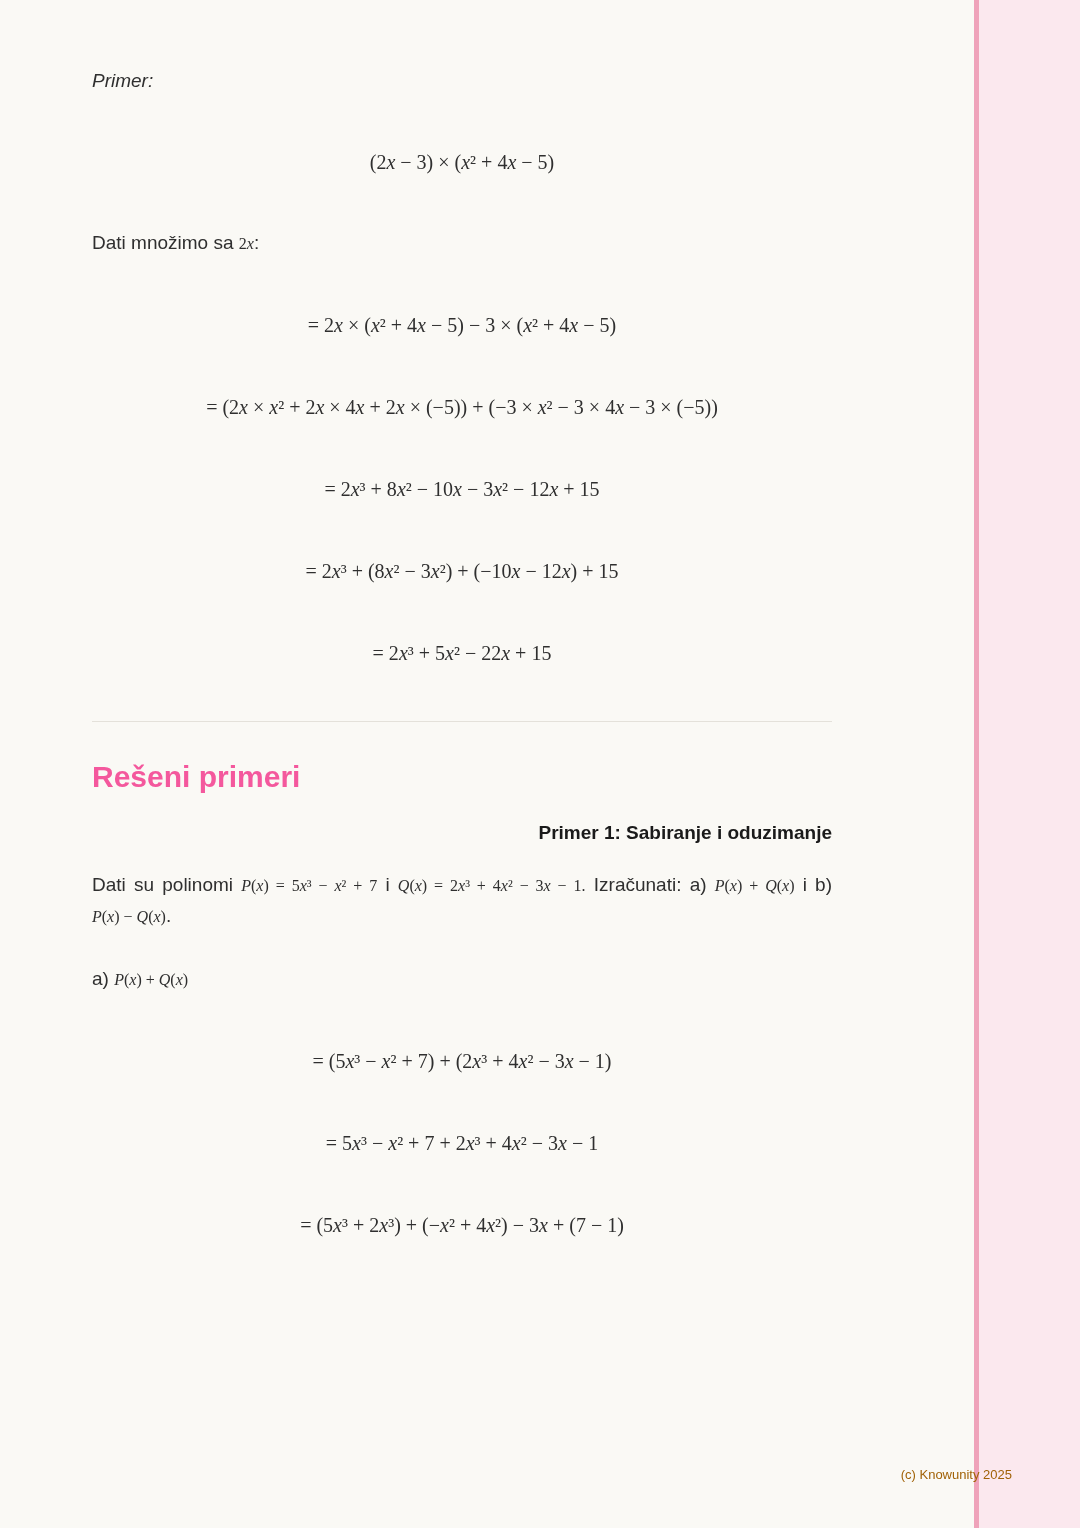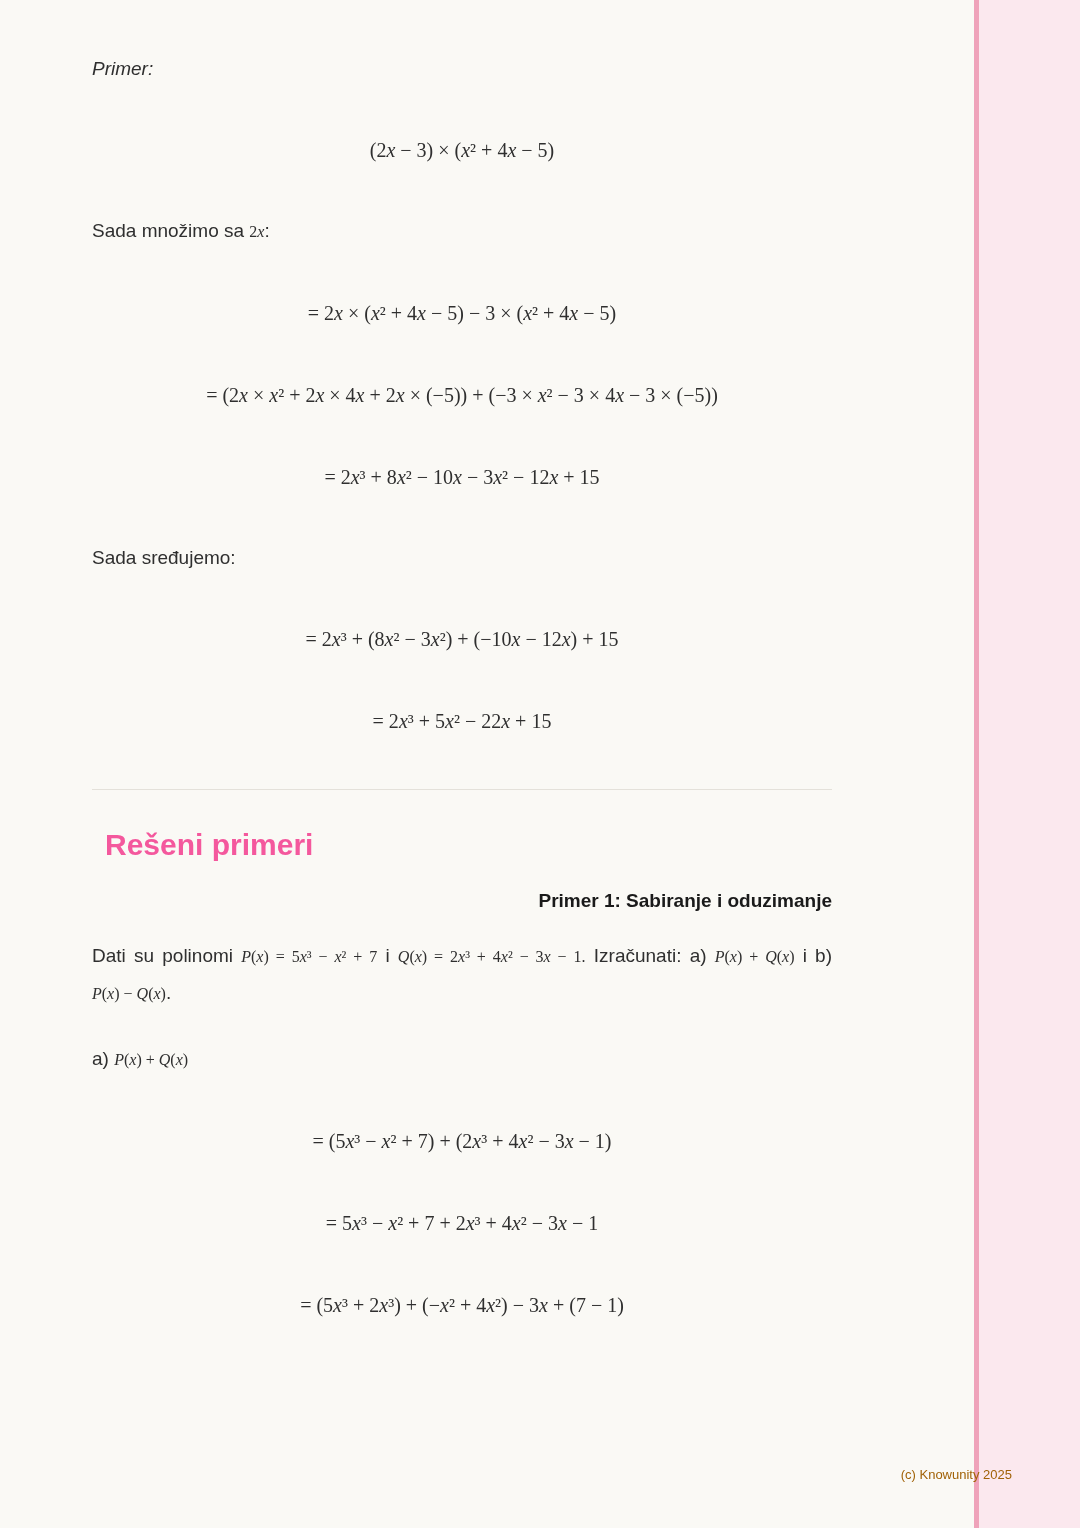--- a/index.html
+++ b/index.html
@@ -13,34 +13,34 @@
     overflow: hidden;
     background: #faf9f5;
     font-family: "Liberation Sans", sans-serif;
     color: #2f2f2f;
   }
   .content {
     position: relative;
     z-index: 1;
     margin-left: 92px;
     width: 740px;
-    padding-top: 32px;
+    padding-top: 44px;
   }
   .para {
     font-size: 19px;
     line-height: 26px;
     margin: 24px 0;
     color: #2f2f2f;
   }
   .italic-label {
     font-style: italic;
   }
   .lead-para {
     font-size: 19px;
-    line-height: 36px;
+    line-height: 30px;
     margin: 22px 0;
     text-align: justify;
   }
   .part-para {
     margin: 34px 0;
   }
   .display-math {
     font-size: 20px;
     line-height: 28px;
     margin: 54px 0;
@@ -59,21 +59,21 @@
   .divider {
     border: none;
     border-top: 1px solid var(--divider, #e4e1da);
     height: 0;
     margin: 40px 0 36px 0;
     width: 100%;
   }
   h1.section-heading {
     font-size: 30px;
     line-height: 38px;
-    margin: 13px;
+    margin: 0;
     font-weight: bold;
     color: var(--accent-pink, #f4589d);
   }
   h2.example-heading {
     font-size: 19px;
     line-height: 26px;
     margin: 24px 0;
     font-weight: bold;
     color: #1a1a1a;
     text-align: right;
@@ -110,30 +110,29 @@
 
 <div class="edge-line"></div>
 <div class="edge-panel"></div>
 
 <div class="content">
 
   <p class="para italic-label">Primer:</p>
 
   <div class="display-math math">(2<i>x</i> − 3) × (<i>x</i>² + 4<i>x</i> − 5)</div>
 
-  <p class="para"><span>Sada množimo sa </span><span class="math inline-math">2<i>x</i></span><span>:</span></p>
+  <p class="para"><span>Dati množimo sa </span><span class="math inline-math">2<i>x</i></span><span>:</span></p>
 
   <div class="display-math math">= 2<i>x</i> × (<i>x</i>² + 4<i>x</i> − 5) − 3 × (<i>x</i>² + 4<i>x</i> − 5)</div>
 
   <div class="display-math math">= (2<i>x</i> × <i>x</i>² + 2<i>x</i> × 4<i>x</i> + 2<i>x</i> × (−5)) + (−3 × <i>x</i>² − 3 × 4<i>x</i> − 3 × (−5))</div>
 
 
   <div class="display-math math">= 2<i>x</i>³ + 8<i>x</i>² − 10<i>x</i> − 3<i>x</i>² − 12<i>x</i> + 15</div>
 
-  <p class="para">Sada sređujemo:</p>
 
   <div class="display-math math">= 2<i>x</i>³ + (8<i>x</i>² − 3<i>x</i>²) + (−10<i>x</i> − 12<i>x</i>) + 15</div>
 
   <div class="display-math math">= 2<i>x</i>³ + 5<i>x</i>² − 22<i>x</i> + 15</div>
 
   <hr class="divider">
 
   <h1 class="section-heading">Rešeni primeri</h1>
 
   <h2 class="example-heading">Primer 1: Sabiranje i oduzimanje</h2>

